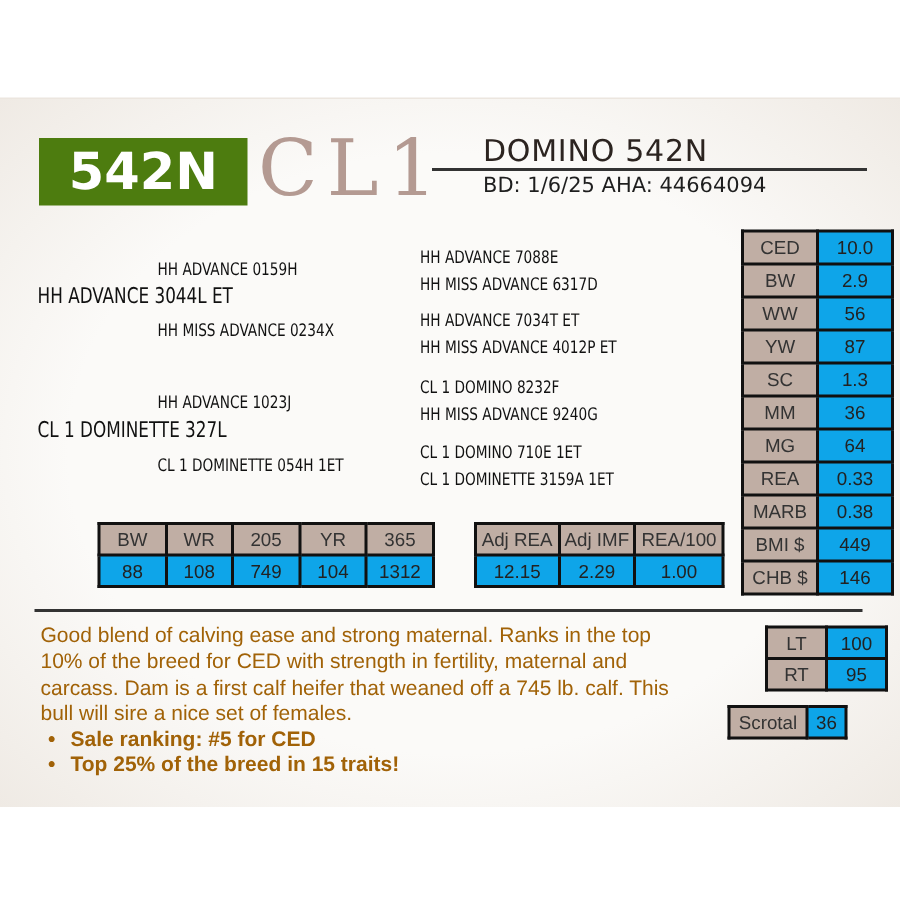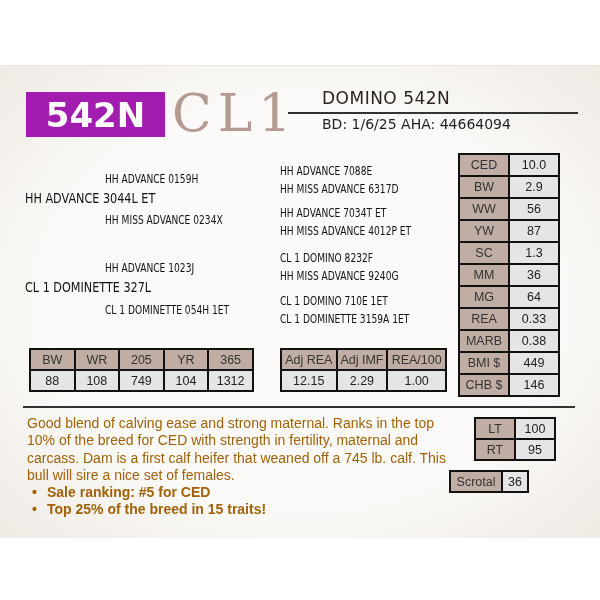--- a/index.html
+++ b/index.html
@@ -7,49 +7,49 @@
   body { position: relative; font-family: "Liberation Sans", sans-serif; color: #1a1a1a; }
 
   .card {
     position: absolute; left: 0; top: 65px; width: 600px; height: 473px;
     background: radial-gradient(ellipse at center, #fbfaf8 60%, #efeae4 100%);
     border-top: 1px solid #ece6df;
   }
 
   .lot-box {
     position: absolute; left: 26px; top: 92px; width: 139px; height: 45px;
-    background: #a21caf; color: #fff;
+    background: #4d7c0f; color: #fff;
     font-family: "DejaVu Sans", sans-serif; font-weight: bold; font-size: 34px;
     display: flex; align-items: center; justify-content: center; letter-spacing: 0px;
   }
   .logo {
     position: absolute; left: 172px; top: 82px; width: 115px; height: 62px;
     font-family: "DejaVu Serif", serif; font-size: 52px;
     color: #b49a92; line-height: 62px; letter-spacing: 6px;
   }
   .title {
     position: absolute; left: 322px; top: 88px;
-    font-family: "DejaVu Sans", sans-serif; font-size: 17px; color: #2c2420; letter-spacing: 0.5px;
+    font-family: "DejaVu Sans", sans-serif; font-size: 20px; color: #2c2420; letter-spacing: 0.5px;
   }
   .title-rule {
     position: absolute; left: 288px; top: 112px; width: 290px; height: 2px; background: #333;
   }
   .subtitle {
     position: absolute; left: 322px; top: 116px;
     font-family: "DejaVu Sans", sans-serif; font-size: 14px; color: #1e1e1e;
   }
 
   .ped { position: absolute; font-family: "DejaVu Sans Condensed", "DejaVu Sans", sans-serif; color: #111; white-space: nowrap; }
   .ped.sm { font-size: 11.5px; transform: scaleX(0.88); transform-origin: left center; }
   .ped.lg { font-size: 14.5px; transform: scaleX(0.86); transform-origin: left center; }
 
-  table.grid { position: absolute; border-collapse: collapse; border: 2px solid #111; font-family: "Liberation Sans", sans-serif; }
+  table.grid { position: absolute; border-collapse: collapse; border: 2px solid #111; font-family: "Liberation Sans", sans-serif; margin-left: 36px; }
   table.grid td { border: 2px solid #111; text-align: center; font-size: 12.5px; color: #222; }
   table.grid td.h { background: #c0aea4; color: #333; }
-  table.grid td.v { background: #e5e5e5; }
+  table.grid td.v { background: #0ea5e9; }
 
   .epd { left: 458px; top: 153px; width: 102px; }
   .epd td { height: 22px; }
   .epd td.h { width: 50px; }
 
   .wts { left: 29px; top: 348px; width: 225px; }
   .wts td { height: 21px; width: 45px; }
 
   .carc { left: 280px; top: 348px; width: 167px; }
   .carc td { height: 21px; }

